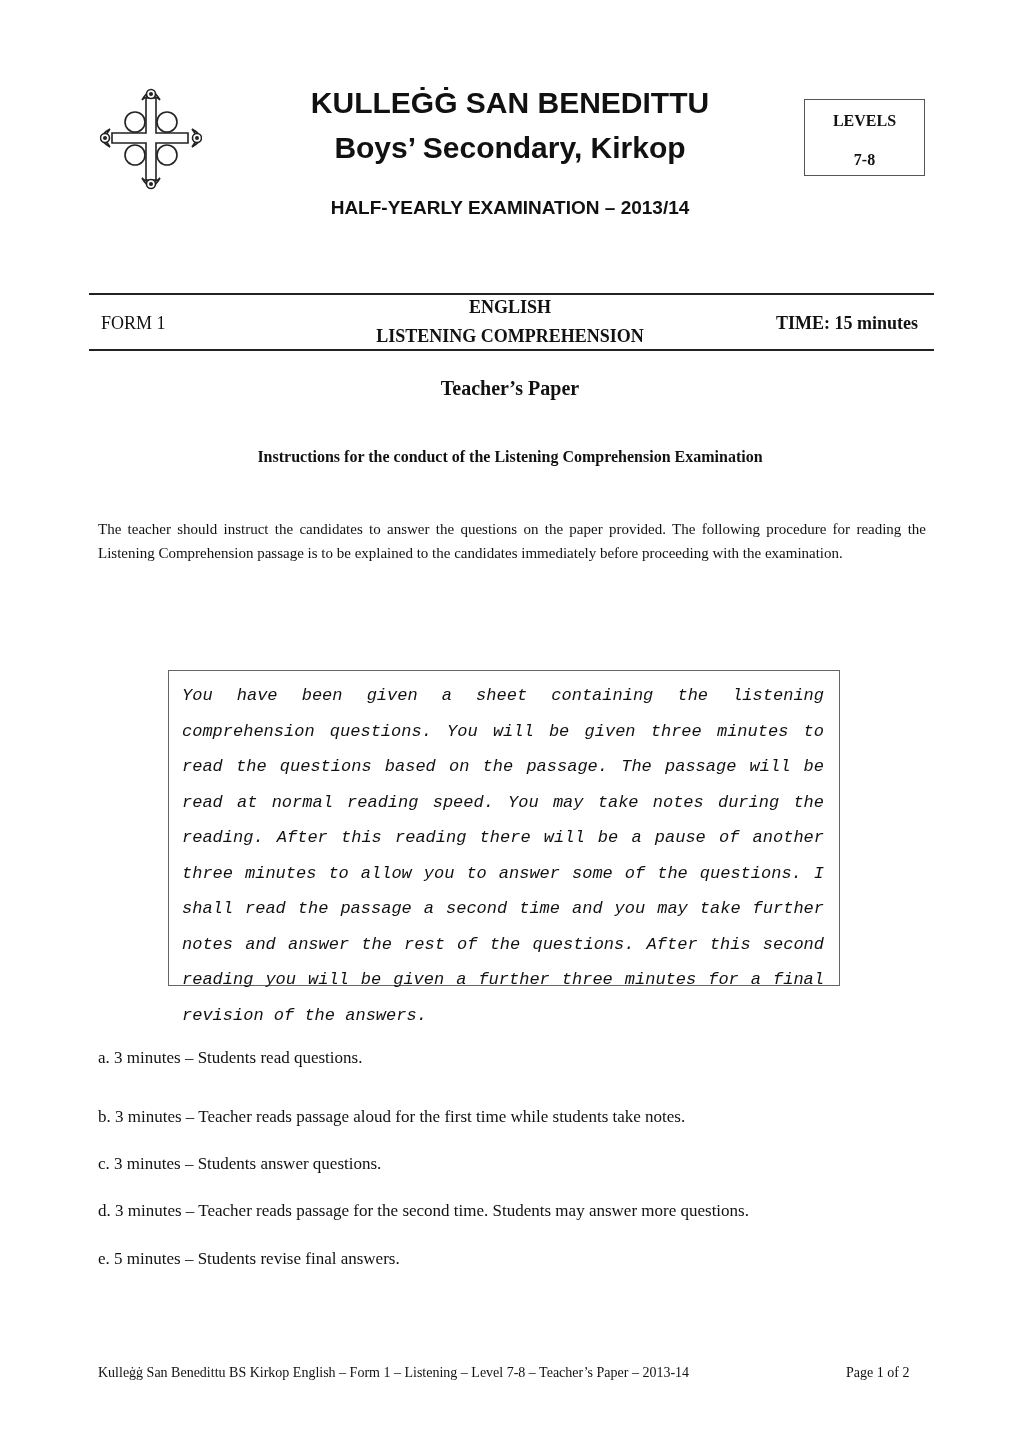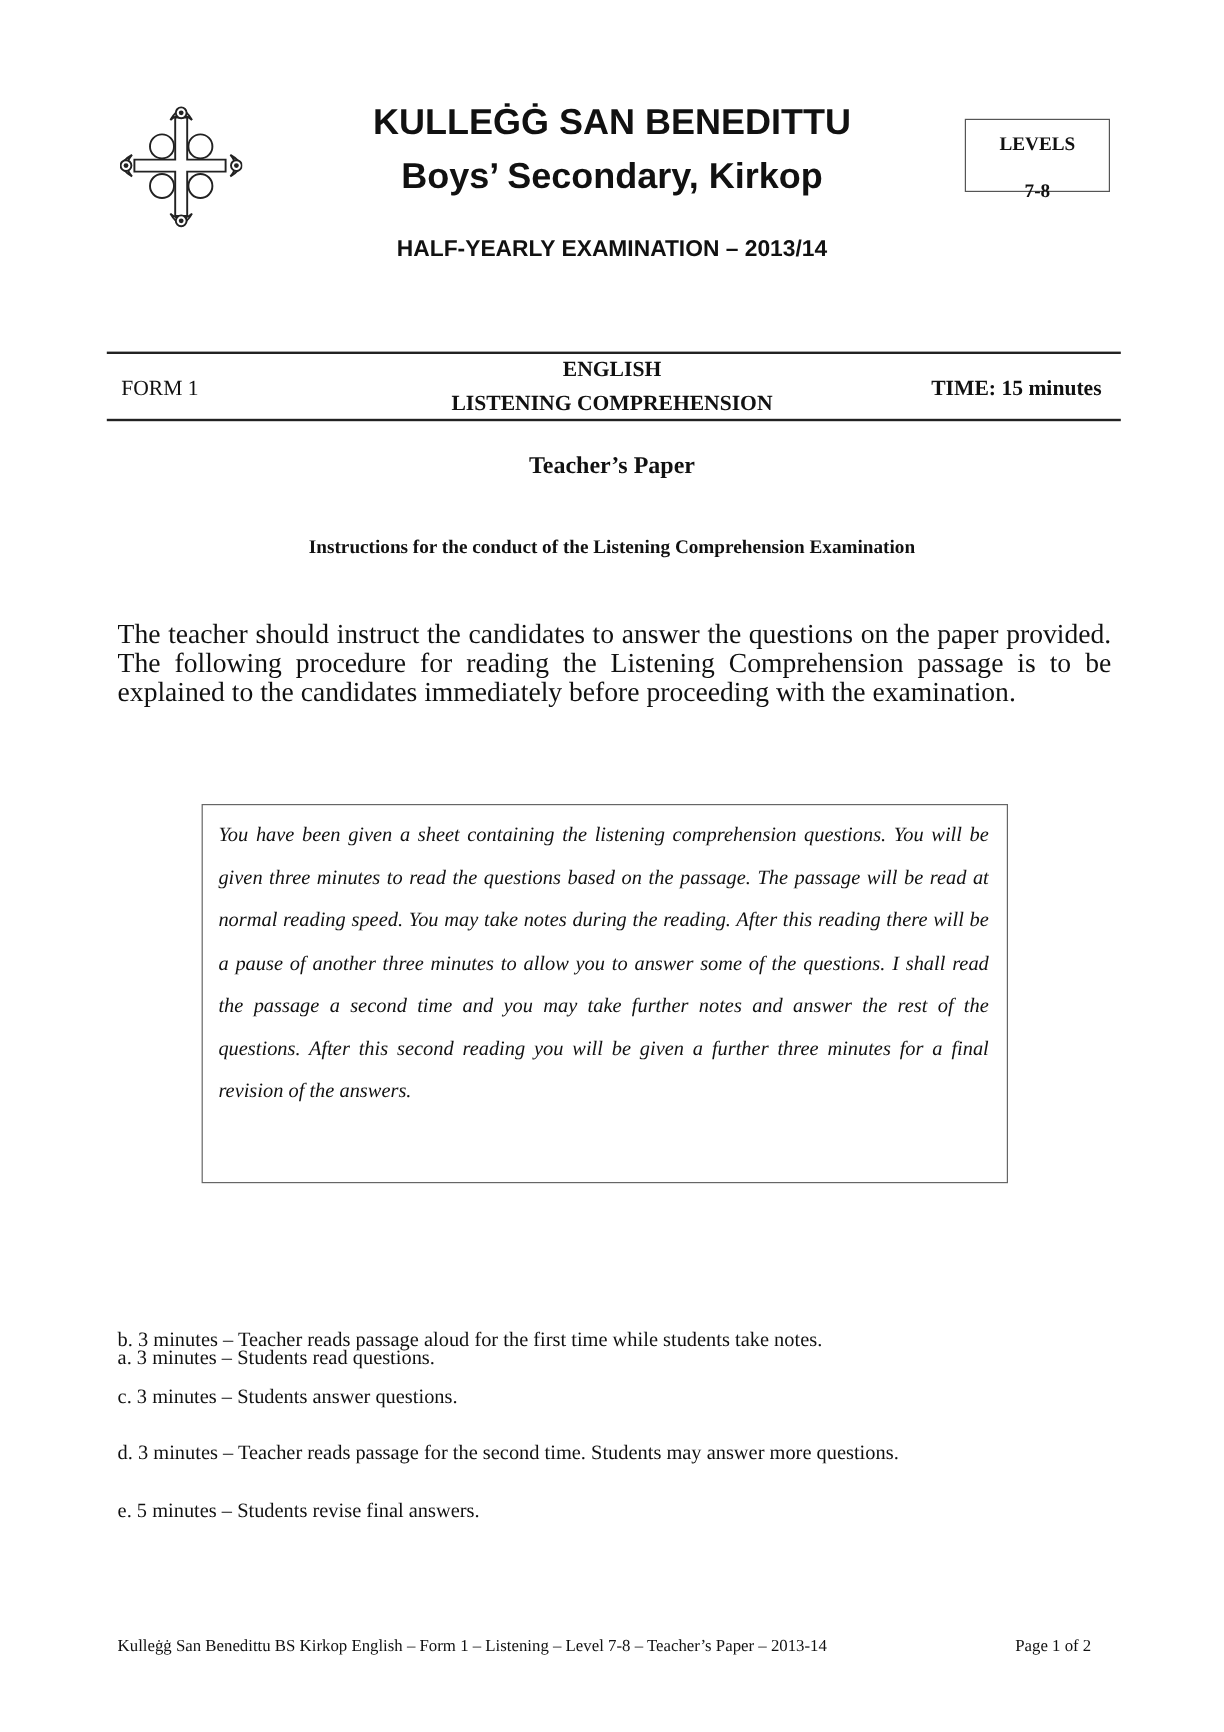--- a/index.html
+++ b/index.html
@@ -1,37 +1,37 @@
 <!DOCTYPE html>
 <html><head>
   <meta charset="utf-8">
   <style>
     html, body { margin: 0; padding: 0; background: #ffffff; }
     body { width: 1020px; height: 1443px; position: relative; overflow: hidden; color: #111; font-family: "Liberation Serif", serif; }
     .abs { position: absolute; }
     #logo { left: 100px; top: 86px; width: 102px; height: 106px; }
     #school-name { left: 250px; top: 86px; width: 520px; text-align: center; font-family: "Liberation Sans", sans-serif; font-weight: bold; font-size: 30px; line-height: 34px; }
     #school-sub { left: 250px; top: 131px; width: 520px; text-align: center; font-family: "Liberation Sans", sans-serif; font-weight: bold; font-size: 30px; line-height: 34px; }
-    #levels-box { left: 804px; top: 99px; width: 121px; height: 61px; border: 1px solid #555; box-sizing: border-box; text-align: center; font-weight: bold; font-size: 16px; }
+    #levels-box { left: 804px; top: 99px; width: 121px; height: 77px; border: 1px solid #555; box-sizing: border-box; text-align: center; font-weight: bold; font-size: 16px; }
     #levels-box .l1 { position: absolute; top: 12px; left: 0; right: 0; }
     #levels-box .l2 { position: absolute; top: 51px; left: 0; right: 0; }
     #exam-title { left: 200px; top: 197px; width: 620px; text-align: center; font-family: "Liberation Sans", sans-serif; font-weight: bold; font-size: 19px; }
     #rule-top { left: 89px; top: 293px; width: 845px; height: 0; border-top: 2px solid #222; }
     #rule-bottom { left: 89px; top: 349px; width: 845px; height: 0; border-top: 2px solid #222; }
     #form-label { left: 101px; top: 313px; font-weight: normal; font-size: 18px; }
     #subject-1 { left: 300px; top: 297px; width: 420px; text-align: center; font-weight: bold; font-size: 18px; }
     #subject-2 { left: 300px; top: 326px; width: 420px; text-align: center; font-weight: bold; font-size: 18px; }
     #time-label { left: 700px; top: 313px; width: 218px; text-align: right; font-weight: bold; font-size: 18px; font-family: Liberation Serif, serif; }
     #paper-type { left: 300px; top: 377px; width: 420px; text-align: center; font-weight: bold; font-size: 20px; }
     #instructions-heading { left: 100px; top: 448px; width: 820px; text-align: center; font-weight: bold; font-size: 16px; }
-    #intro-para { left: 98px; top: 517px; width: 828px; font-size: 23px; line-height: 24px; text-align: justify; }
+    #intro-para { left: 98px; top: 517px; width: 828px; font-size: 15px; line-height: 24px; text-align: justify; }
     #script-box { left: 168px; top: 670px; width: 672px; height: 316px; border: 1px solid #666; box-sizing: border-box; padding: 7px 15px 0 13px; }
-    #script-text { font-style: italic; font-size: 17px; line-height: 35.5px; text-align: justify; margin: 0; }
+    #script-text { font-style: italic; font-size: 17px; line-height: 35.5px; text-align: justify; margin: 0; font-family: Liberation Mono, monospace; }
     .step { left: 98px; font-size: 17px; }
-    #step-0 { top: 1122px; }
+    #step-0 { top: 1048px; }
     #step-1 { top: 1107px; }
     #step-2 { top: 1154px; }
     #step-3 { top: 1201px; }
     #step-4 { top: 1249px; }
     #footer-text { left: 98px; top: 1365px; font-size: 14px; }
     #footer-page { left: 846px; top: 1365px; font-size: 14px; }
   </style>
 </head>
 <body>
 

